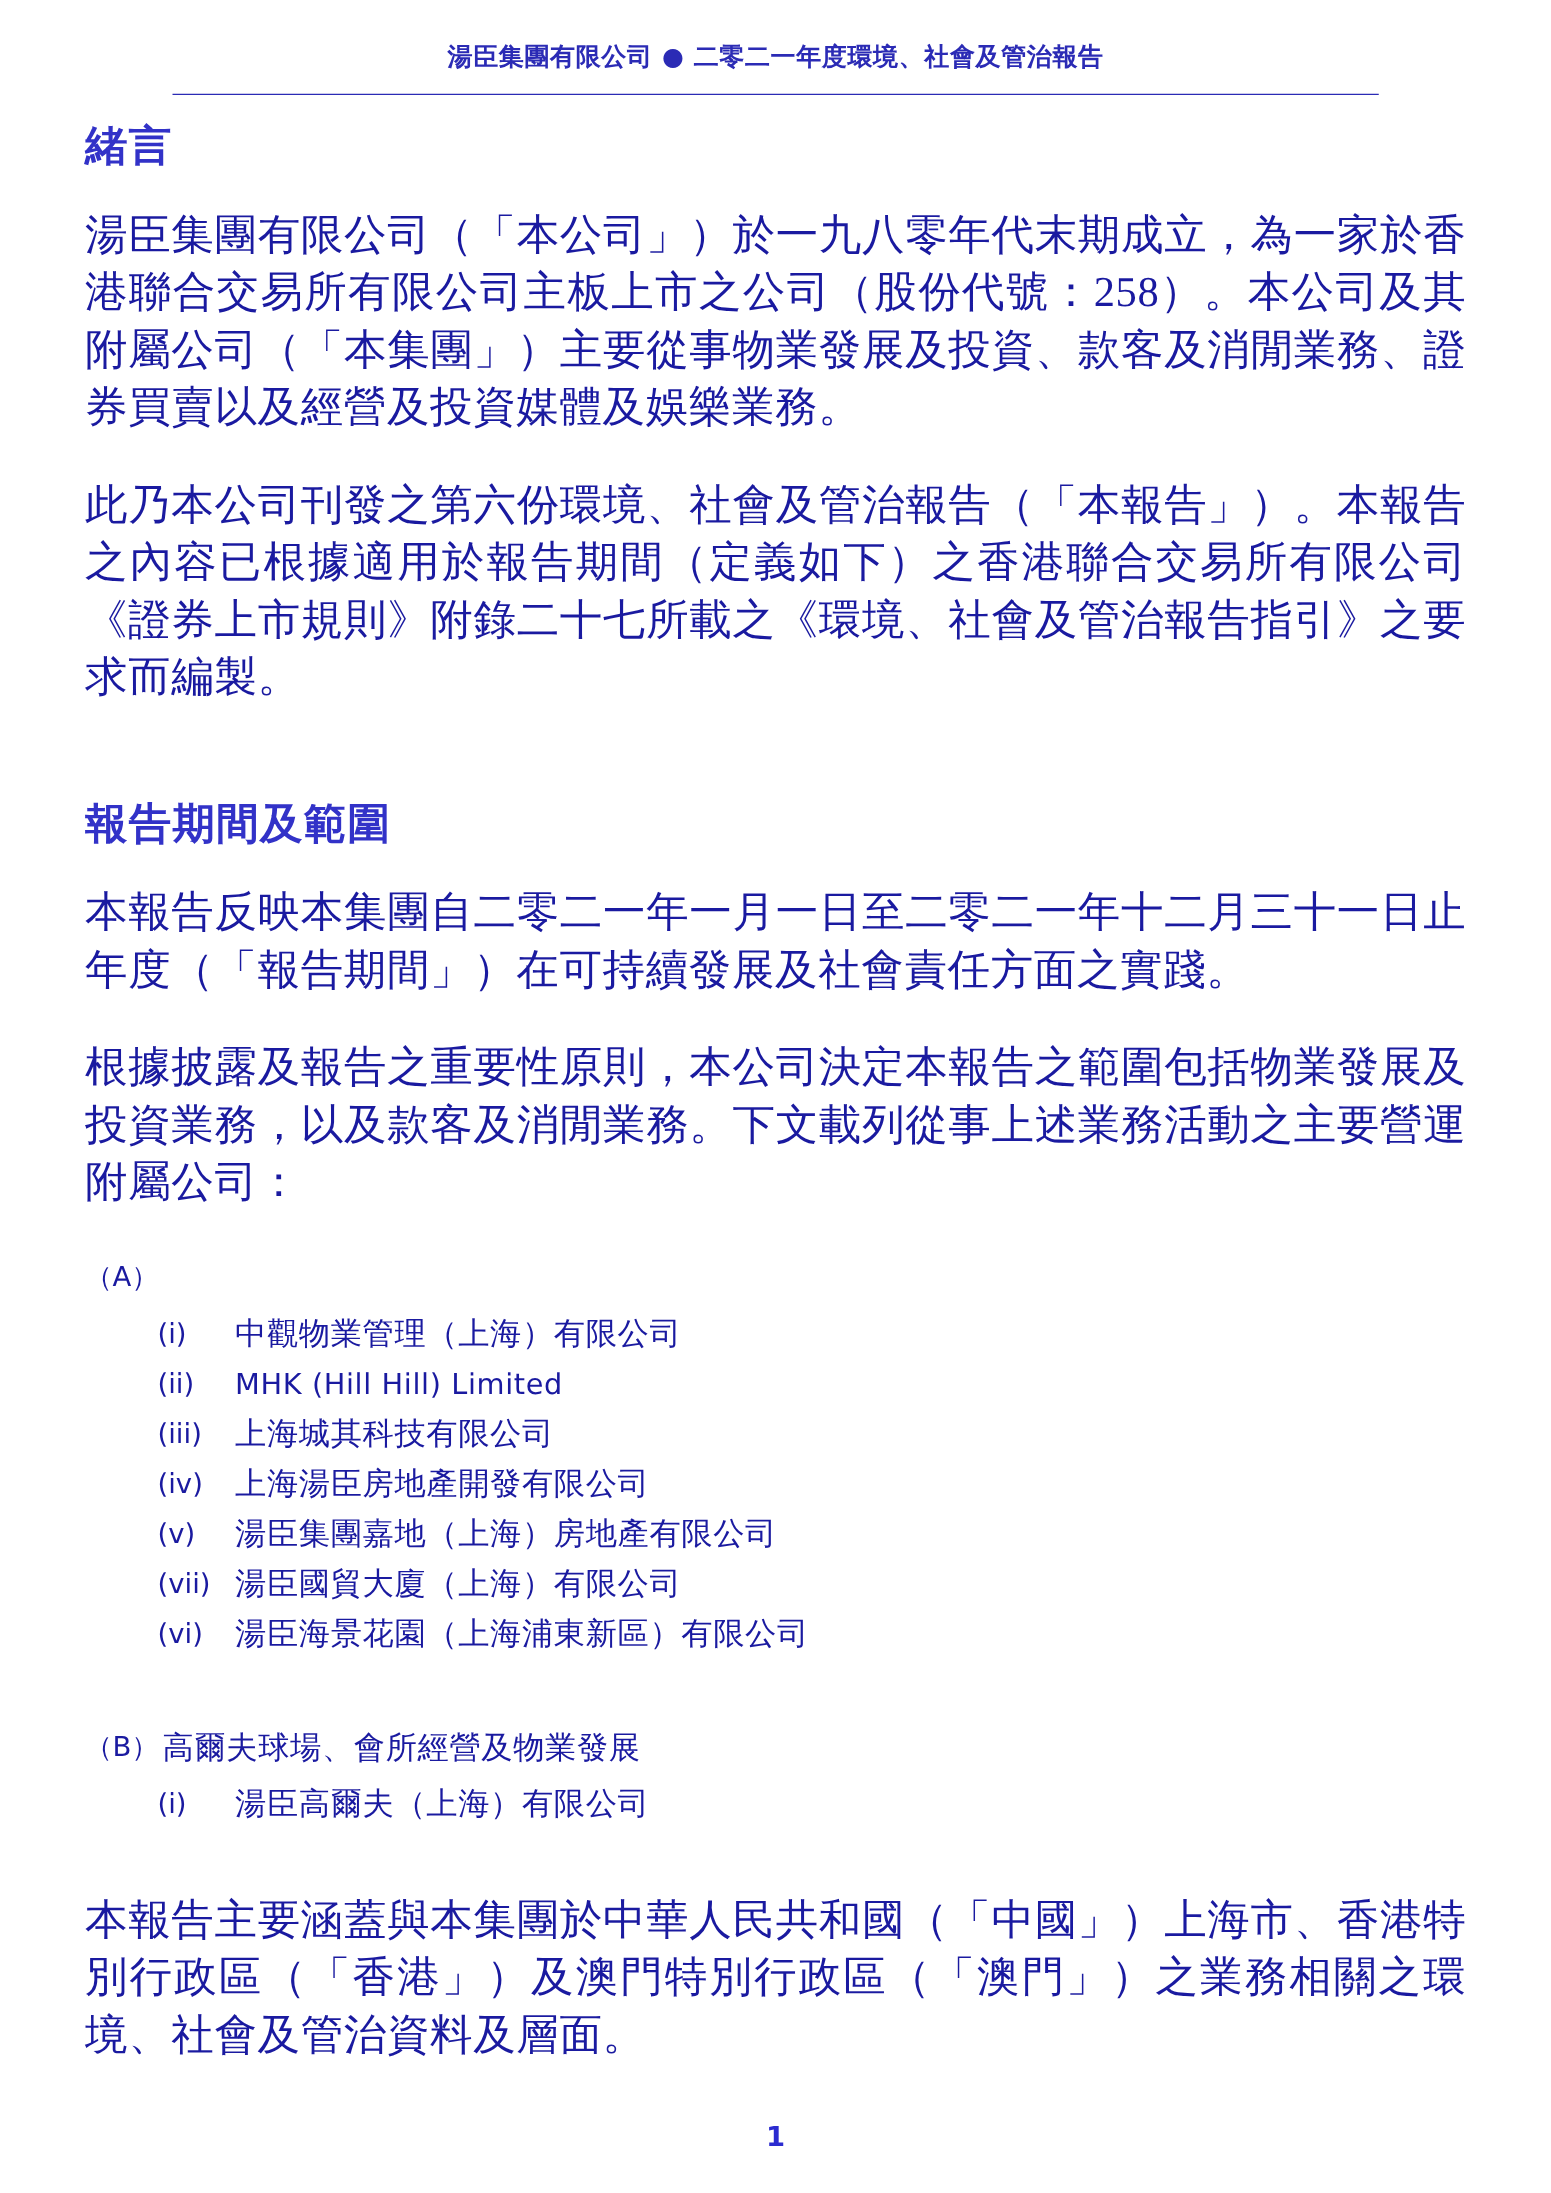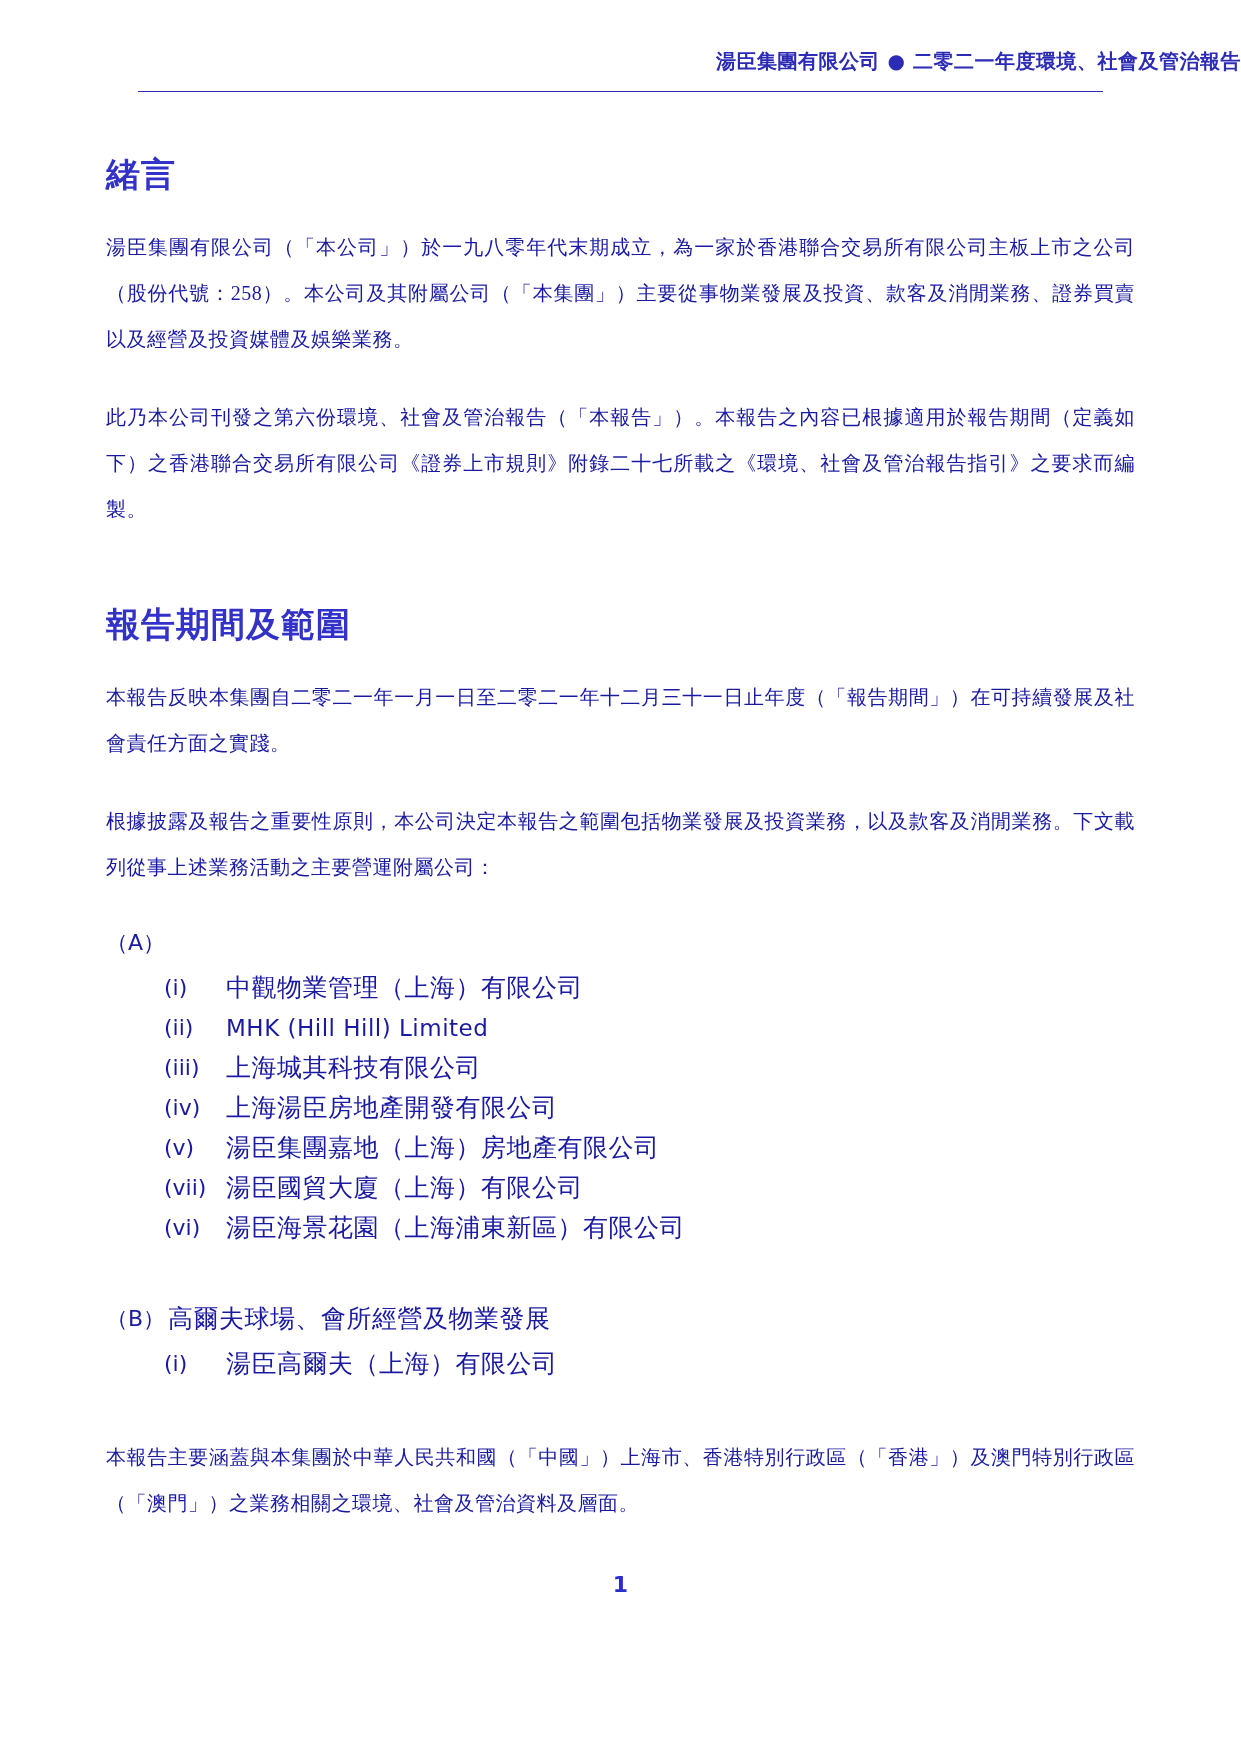--- a/index.html
+++ b/index.html
@@ -14,52 +14,52 @@
     color: #1a1a8c;
   }
   .page {
     position: relative;
     width: 1241px;
     min-height: 1754px;
     box-sizing: border-box;
     padding: 0;
   }
   .header {
-    padding-top: 48px;
-    text-align: right;
+    padding-top: 32px;
+    text-align: center;
   }
   .header-title {
     font-family: "DejaVu Sans", sans-serif;
     font-weight: bold;
     font-size: 20px;
     color: #2b2bb5;
     letter-spacing: 0.5px;
   }
   .header-rule {
     margin: 16px 138px 0 138px;
     border-bottom: 1.5px solid #2b2bb5;
   }
   .content {
-    padding: 0 106px;
-    margin-top: 60px;
+    padding: 0 68px;
+    margin-top: 18px;
   }
   h1.section-title {
     font-family: "DejaVu Serif", serif;
     font-weight: bold;
     font-size: 34px;
     color: #3232c8;
     margin: 0 0 26px 0;
     letter-spacing: 1px;
   }
   h1.section-title.second {
     margin-top: 70px;
   }
   p.para {
     font-family: "Liberation Serif", serif;
-    font-size: 20px;
+    font-size: 34px;
     line-height: 46px;
     color: #1a1aa0;
     margin: 0 0 32px 0;
     text-align: justify;
     text-justify: inter-ideograph;
     letter-spacing: 0.5px;
   }
   p.para:last-child { margin-bottom: 0; }
 
   .list-block {

